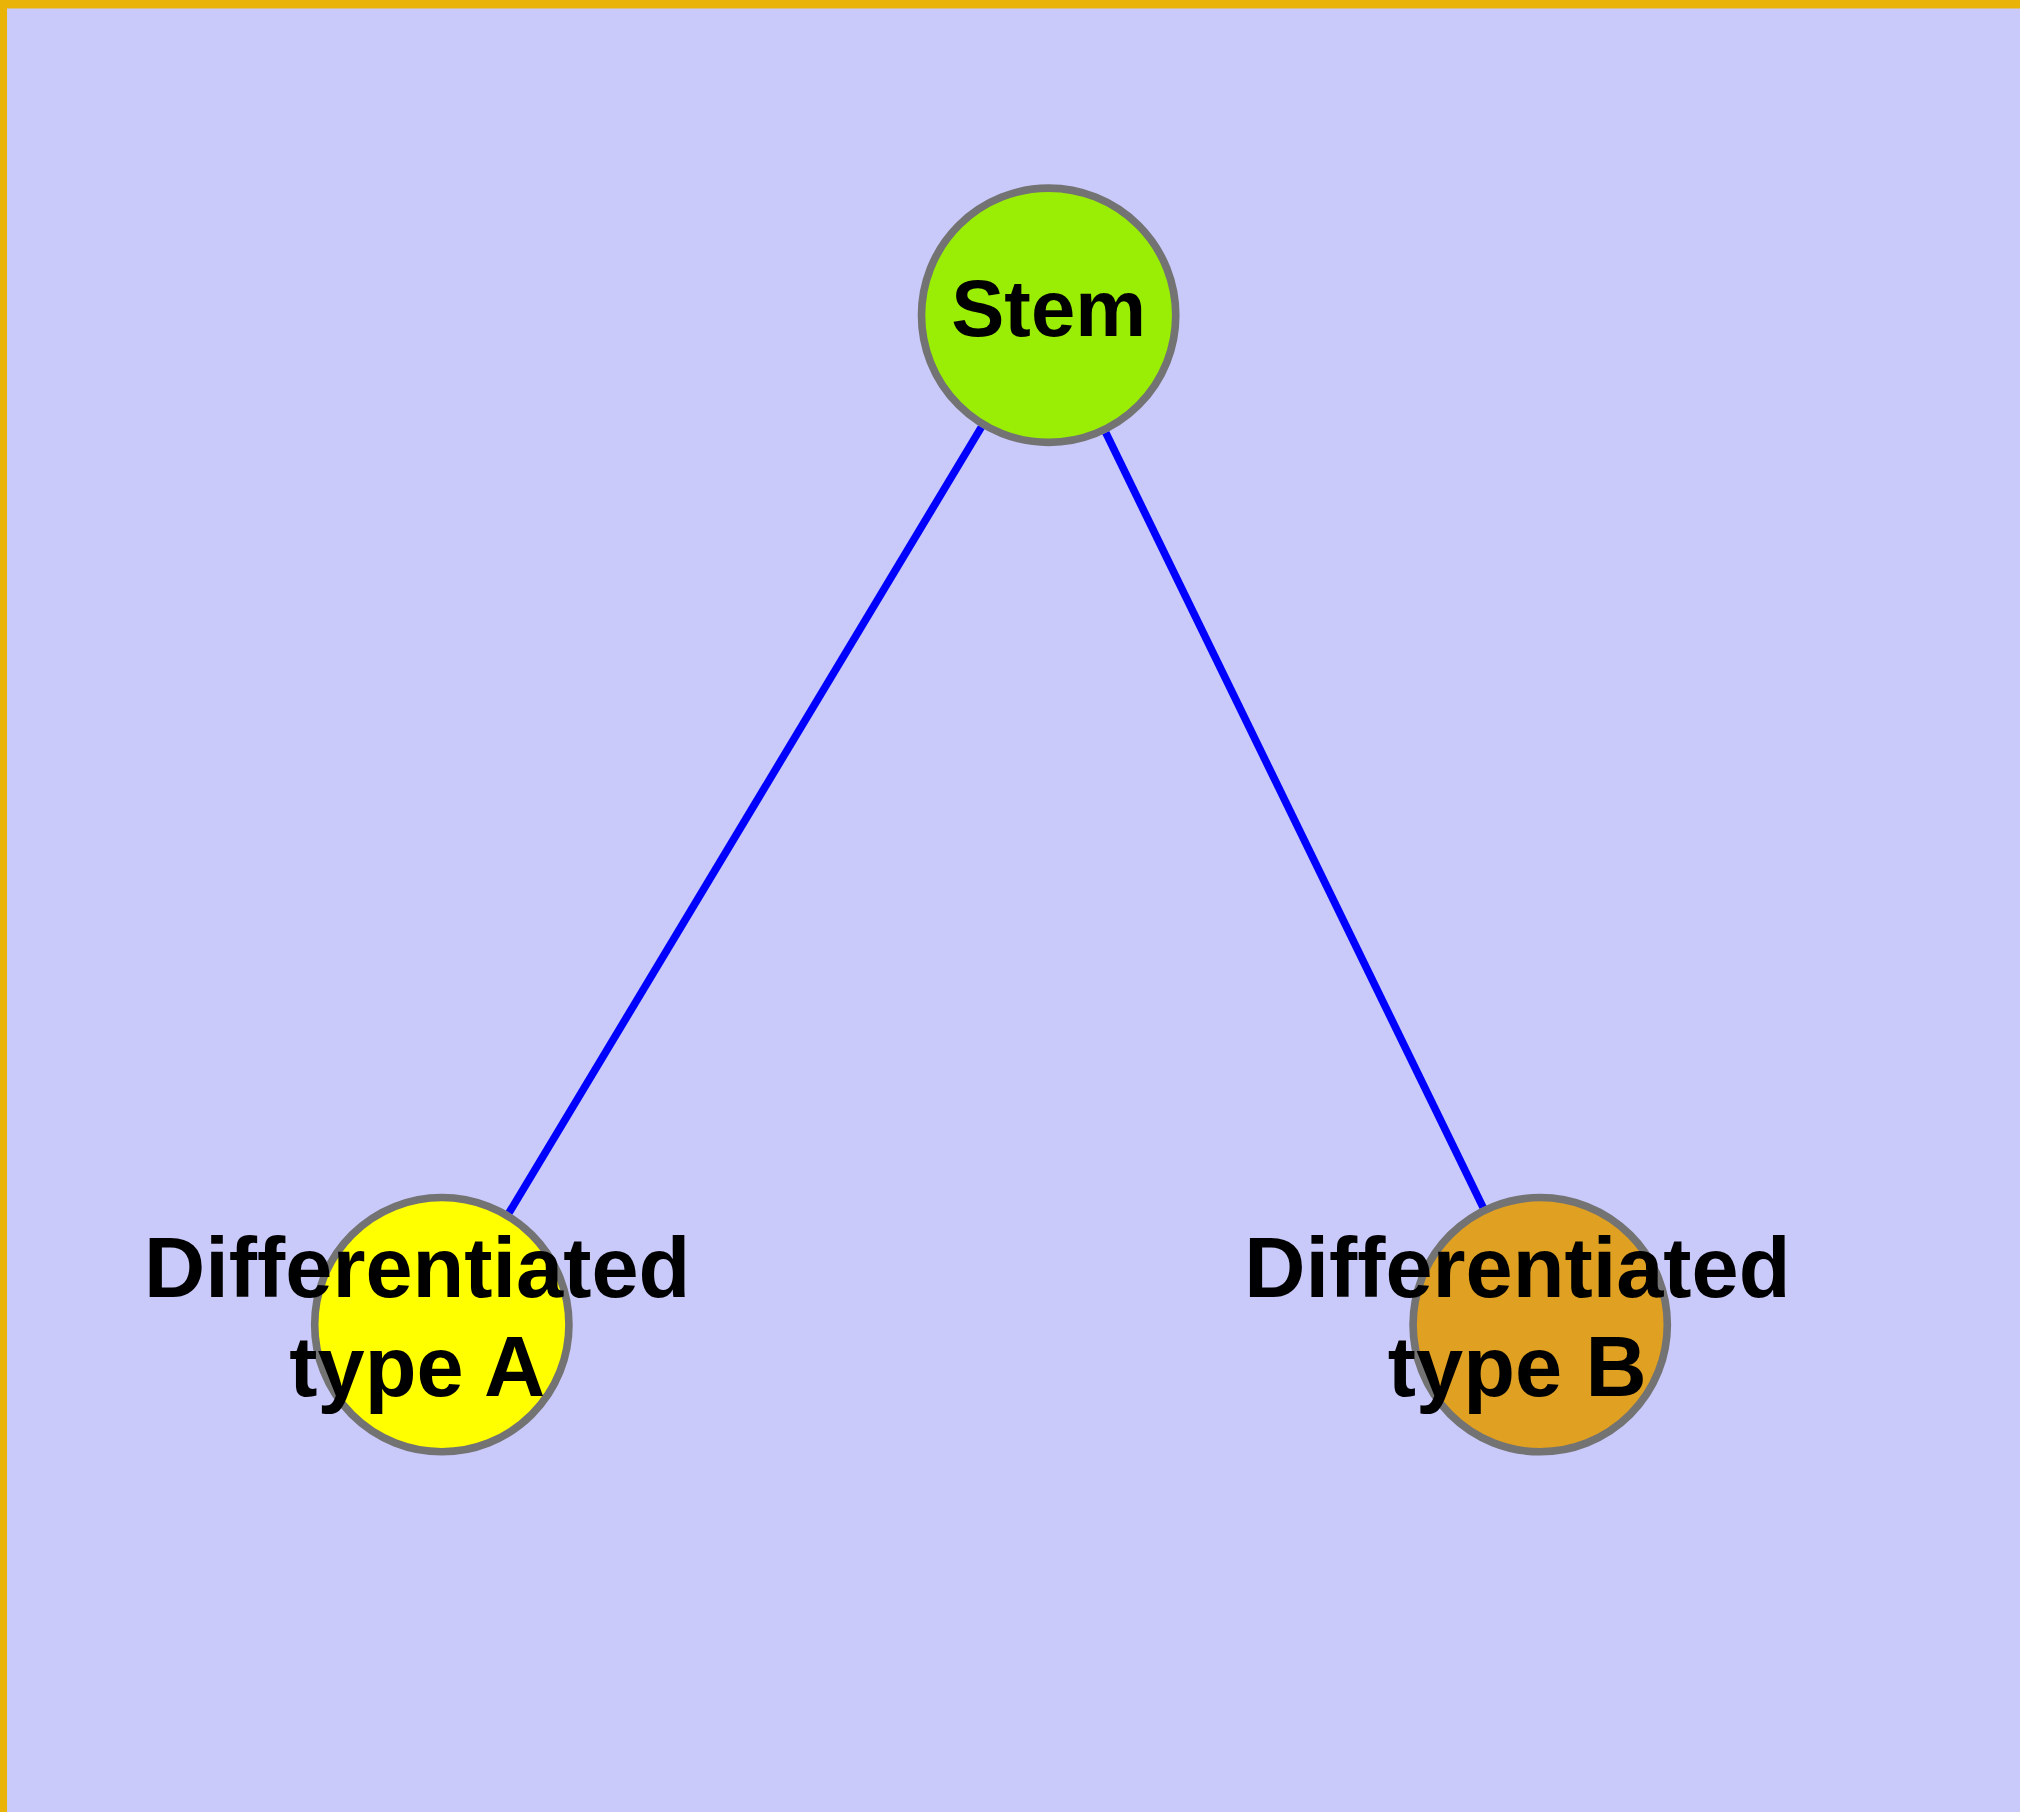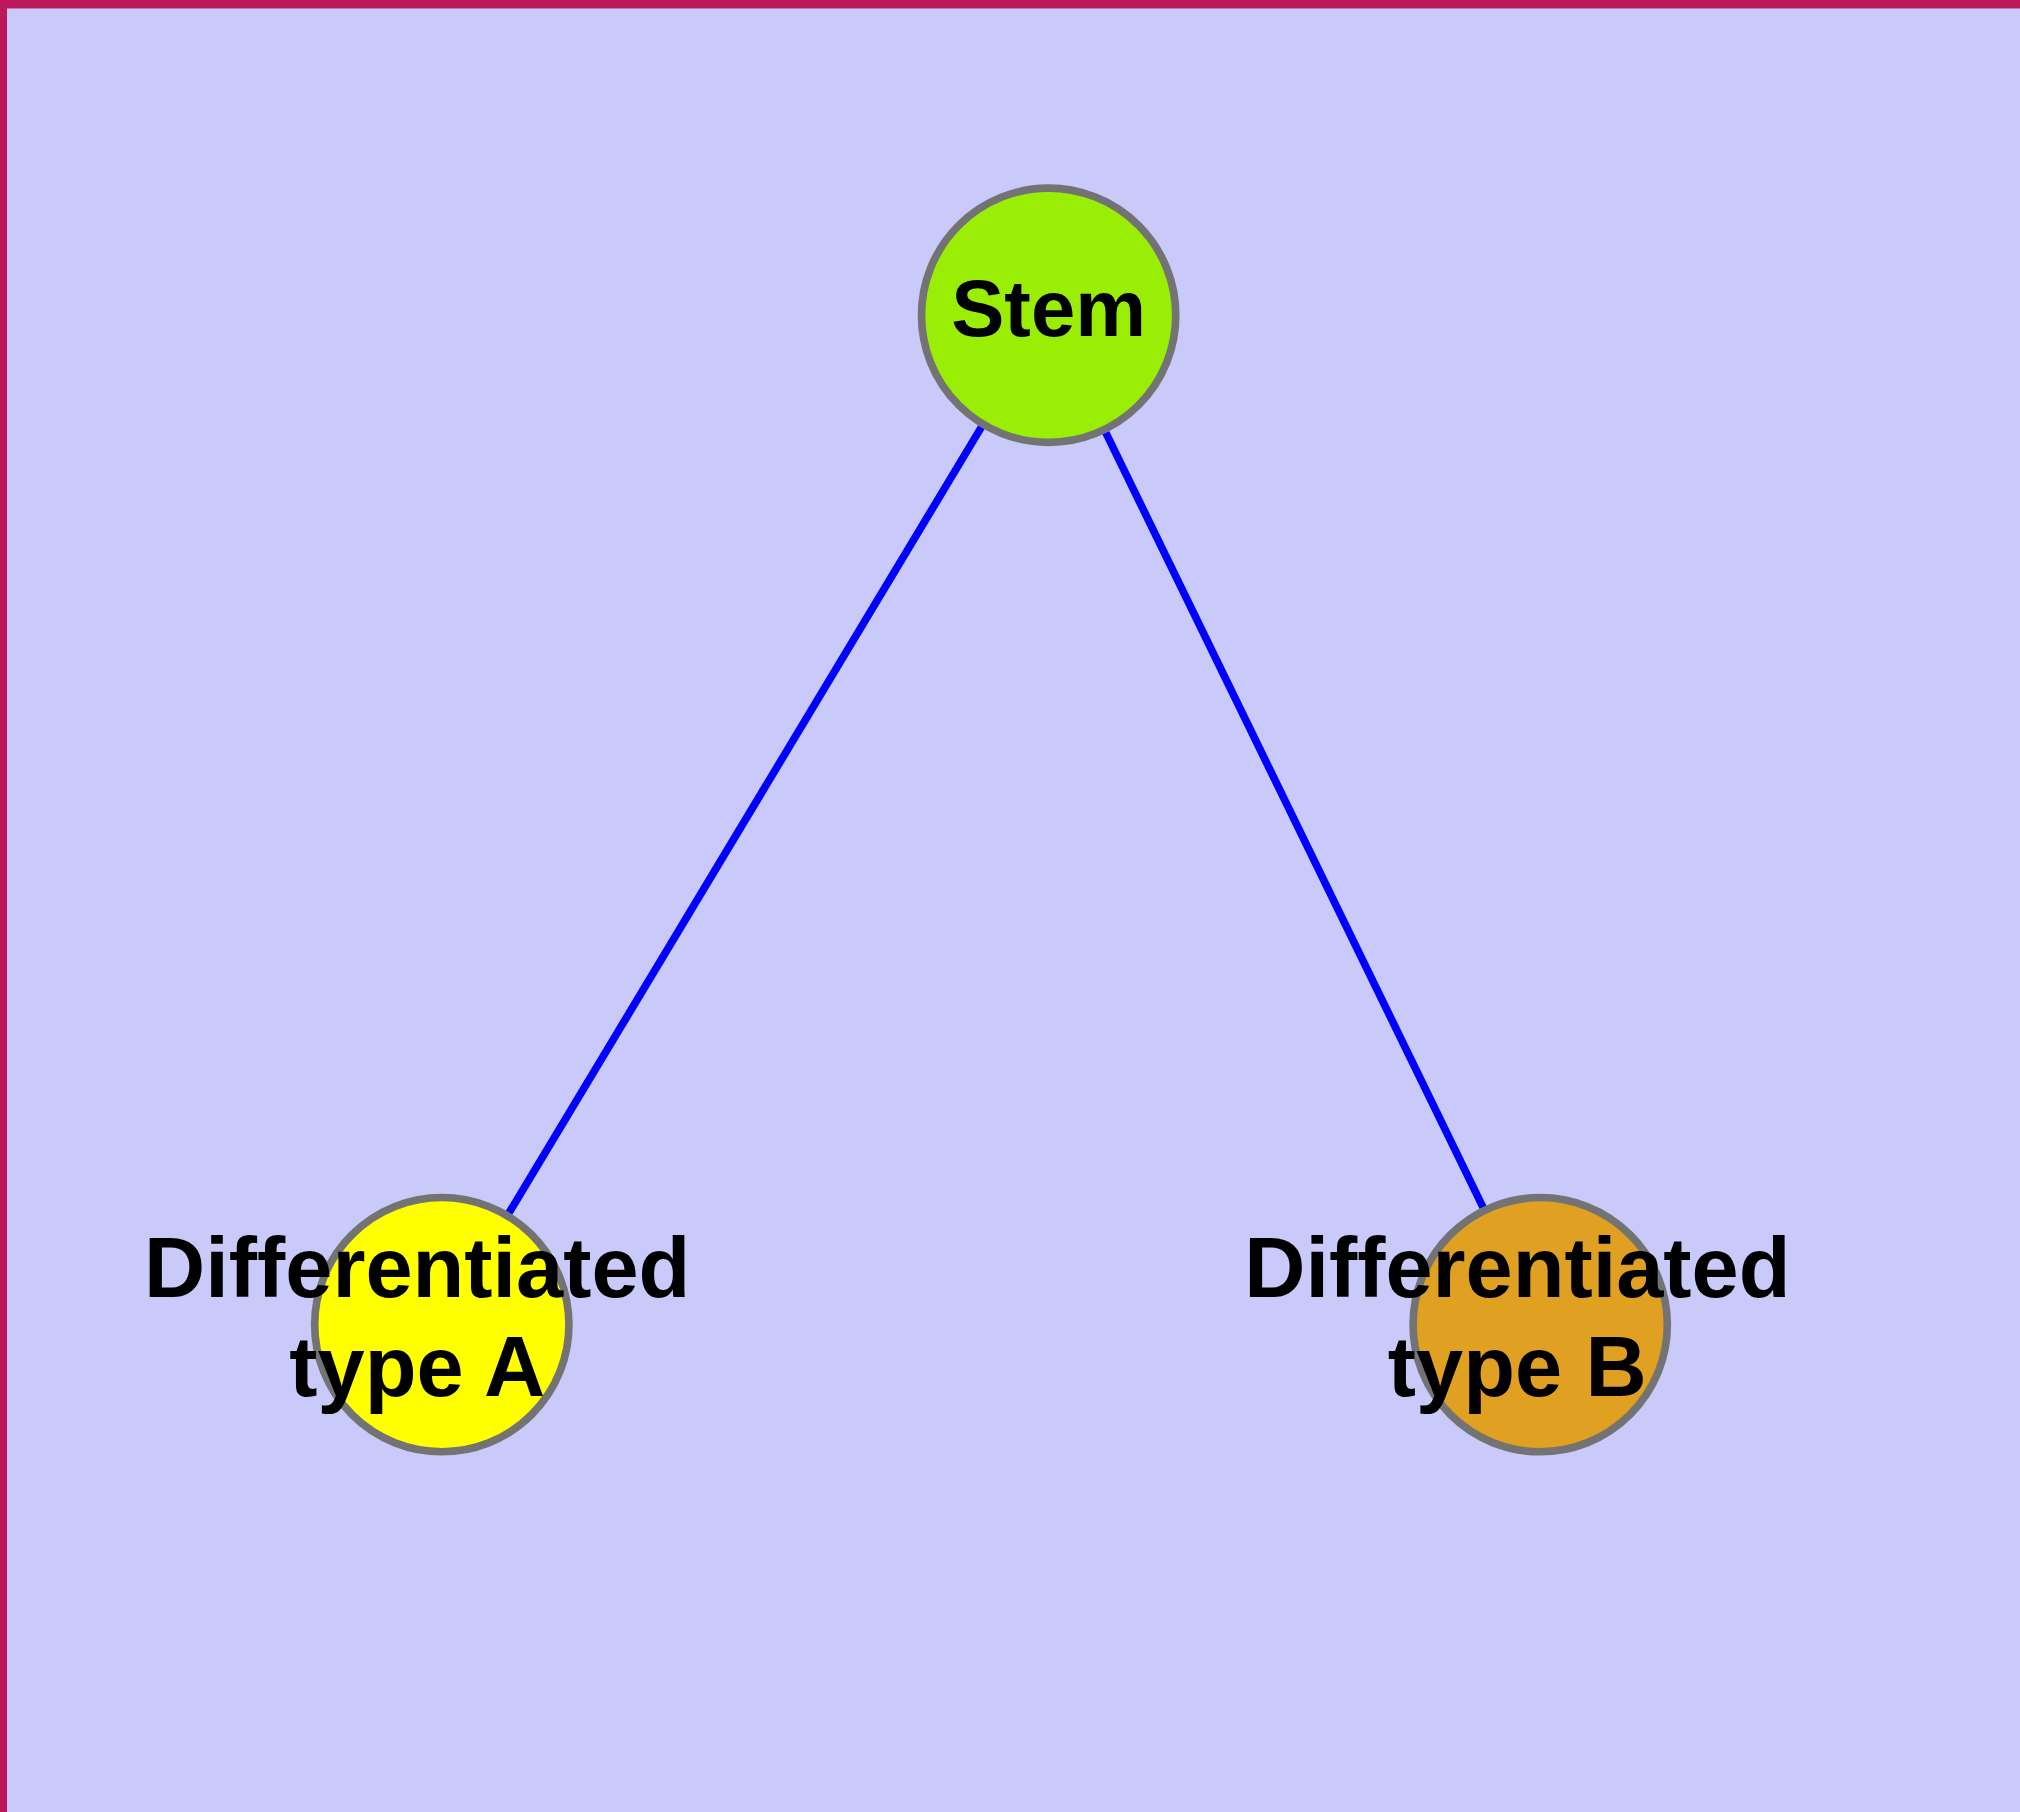--- a/index.html
+++ b/index.html
@@ -41,21 +41,21 @@
   .label-root {
     font-size: 94px;
   }
   .label-leaf {
     font-size: 100px;
   }
 </style>
 </head>
 <body>
 
-<div id="canvas" style="background: #be185d;">
+<div id="canvas" style="background: #eab308;">
   <svg id="graph-svg" viewBox="0 0 2384 2138" xmlns="http://www.w3.org/2000/svg">
 
     <rect id="bg-rect" x="8" y="10" width="2376" height="2128" fill="#c9caf9"></rect>
 
     <g id="edges-layer">
         <line class="edge-line" x1="1157.6536048594635" y1="503.98541426309896" x2="600.3463951405364" y2="1431.014585736901" stroke="#0000ff" stroke-width="9"></line>
         <line class="edge-line" x1="1304.4256091047357" y1="510.45500076506937" x2="1749.5743908952643" y2="1424.5449992349306" stroke="#0000ff" stroke-width="9"></line>
       </g>
     <g id="nodes-layer">
         <g>

